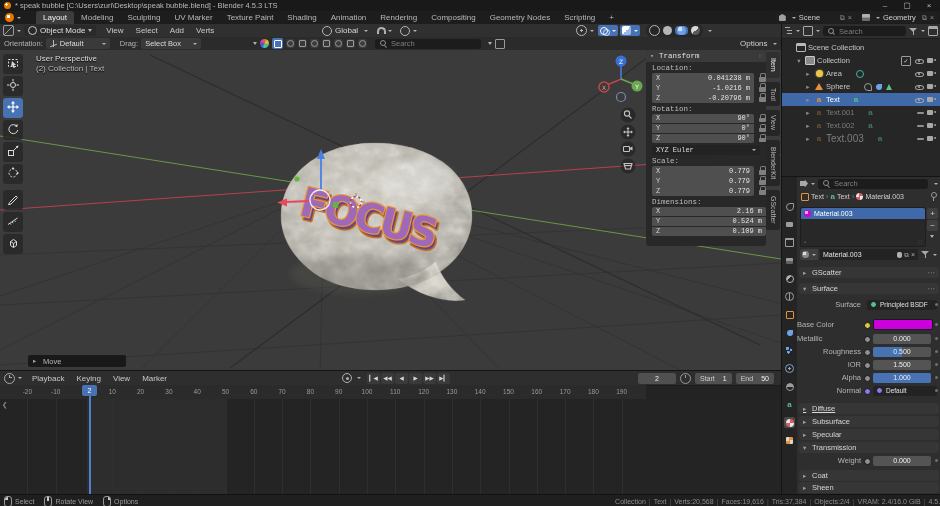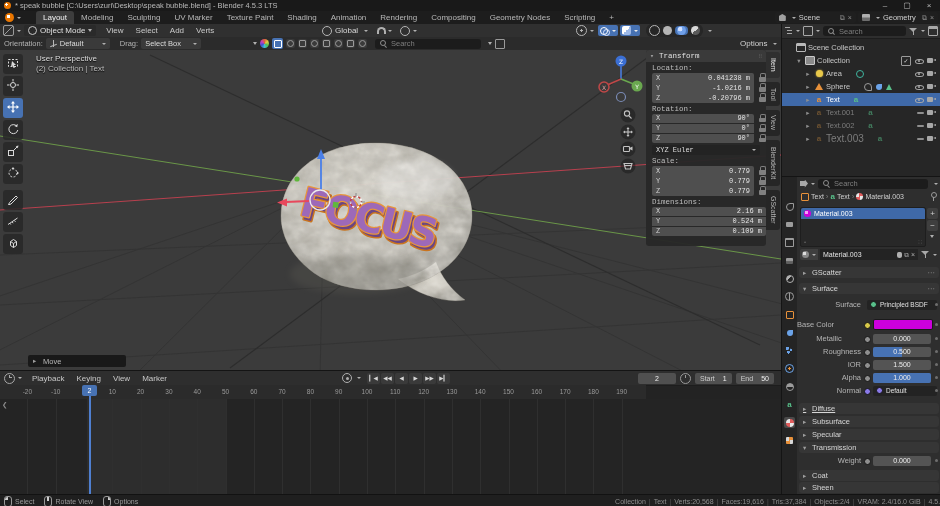--- a/index.html
+++ b/index.html
@@ -916,21 +916,21 @@
         <div class="deco" style="position:absolute;left:138px;"></div>
       </div>
       <div id="surface-rows">
           <div style="position: absolute; left: 0px; top: 142px; width: 144px; height: 11px; display: flex; align-items: center;">
             <span class="flabel" style="width: 64px; text-align: left; flex: 0 0 auto;">Base Color</span>
             <div class="sock" style="position: absolute; left: 67px; top: 3px; background: rgb(216, 201, 74);"></div>
             <div style="position: absolute; left: 76px; width: 58px; height: 9px; border-radius: 2px; background: rgb(204, 0, 221); border: 1px solid rgb(26, 26, 26);"></div>
             <div class="deco" style="position: absolute; left: 138px; top: 4px;"></div>
           </div>
           <div style="position: absolute; left: 0px; top: 156px; width: 144px; height: 11px; display: flex; align-items: center;">
-            <span class="flabel" style="width: 64px; text-align: center; flex: 0 0 auto;">Metallic</span>
+            <span class="flabel" style="width: 64px; text-align: left; flex: 0 0 auto;">Metallic</span>
             <div class="sock" style="position: absolute; left: 67px; top: 3px; background: rgb(143, 143, 143);"></div>
             <div class="slider" style="position: absolute; left: 76px; width: 58px;">
               <div class="fill" style="width: 0%;"></div>
               <span class="txt">0.000</span>
             </div>
             <div class="deco" style="position: absolute; left: 138px; top: 4px;"></div>
           </div>
           <div style="position: absolute; left: 0px; top: 169px; width: 144px; height: 11px; display: flex; align-items: center;">
             <span class="flabel" style="width: 64px; text-align: right; flex: 0 0 auto;">Roughness</span>
             <div class="sock" style="position: absolute; left: 67px; top: 3px; background: rgb(143, 143, 143);"></div>

